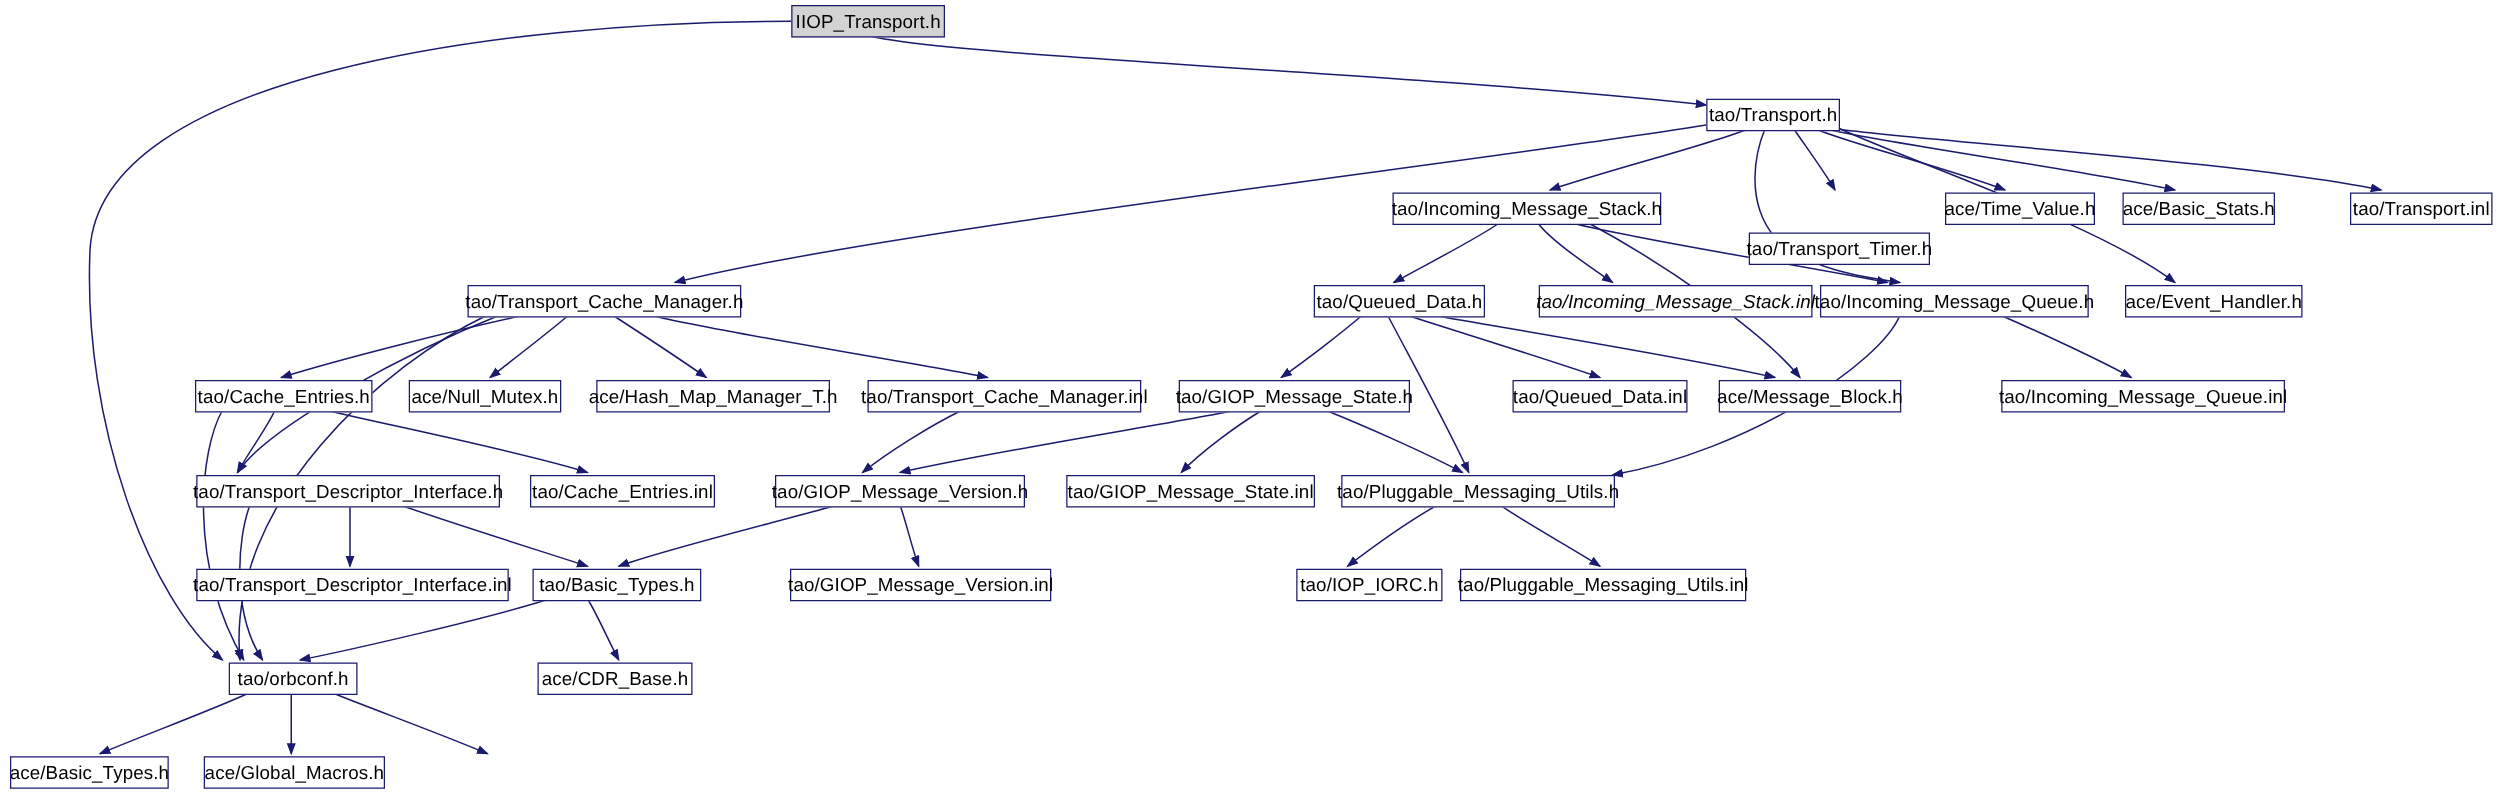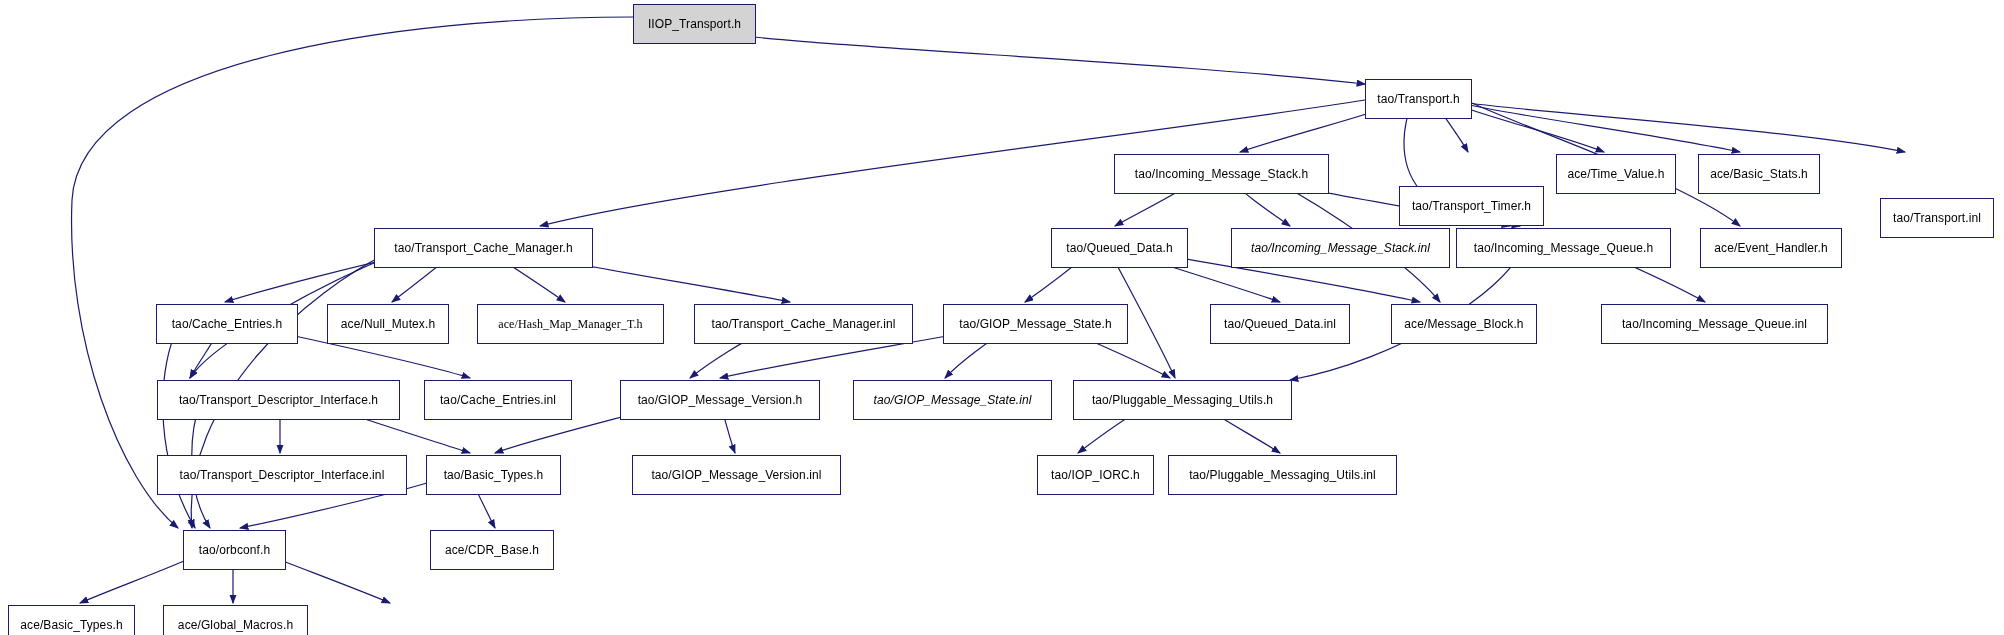--- a/index.html
+++ b/index.html
@@ -22,27 +22,27 @@
     width: 2004px;
     height: 635px;
     pointer-events: none;
   }
   .node {
     position: absolute;
     box-sizing: border-box;
     border: 1px solid #1a1a6e;
     background: #ffffff;
     color: #000000;
-    font-size: 12px;
+    font-size: 15px;
     line-height: 1;
     white-space: nowrap;
     display: flex;
     align-items: center;
     justify-content: center;
-    height: 40px;
+    height: 26px;
     padding: 0 25px;
     letter-spacing: 0.1px;
   }
   .node.root {
     background: #d3d3d3;
   }
 </style>
 </head>
 <body>
 
@@ -101,38 +101,38 @@
         <path d="M 265 554 C 300 568 360 590 390 603"></path>
       </g>
   </svg>
   <div id="node-layer">
       <div class="node root" style="left: 633px; top: 4px; width: 123px;">IIOP_Transport.h</div>
       <div class="node" style="left: 1365px; top: 79px; width: 107px;">tao/Transport.h</div>
       <div class="node" style="left: 1114px; top: 154px; width: 215px;">tao/Incoming_Message_Stack.h</div>
       <div class="node" style="left: 1399px; top: 154px; width: 145px; margin-top: 32px;">tao/Transport_Timer.h</div>
       <div class="node" style="left: 1556px; top: 154px; width: 120px;">ace/Time_Value.h</div>
       <div class="node" style="left: 1698px; top: 154px; width: 122px;">ace/Basic_Stats.h</div>
-      <div class="node" style="left: 1880px; top: 154px; width: 114px; margin-top: 44px;">tao/Transport.inl</div>
+      <div class="node" style="left: 1880px; top: 154px; width: 114px;">tao/Transport.inl</div>
       <div class="node" style="left: 374px; top: 228px; width: 219px;">tao/Transport_Cache_Manager.h</div>
       <div class="node" style="left: 1051px; top: 228px; width: 137px;">tao/Queued_Data.h</div>
       <div class="node" style="left: 1231px; top: 228px; width: 219px; font-style: italic;">tao/Incoming_Message_Stack.inl</div>
       <div class="node" style="left: 1456px; top: 228px; width: 215px;">tao/Incoming_Message_Queue.h</div>
       <div class="node" style="left: 1700px; top: 228px; width: 142px;">ace/Event_Handler.h</div>
       <div class="node" style="left: 156px; top: 304px; width: 142px;">tao/Cache_Entries.h</div>
       <div class="node" style="left: 327px; top: 304px; width: 122px;">ace/Null_Mutex.h</div>
-      <div class="node" style="left: 477px; top: 304px; width: 187px; font-family: Liberation Serif, serif;">ace/Hash_Map_Manager_T.h</div>
+      <div class="node" style="left: 477px; top: 304px; width: 187px;">ace/Hash_Map_Manager_T.h</div>
       <div class="node" style="left: 694px; top: 304px; width: 219px;">tao/Transport_Cache_Manager.inl</div>
       <div class="node" style="left: 943px; top: 304px; width: 185px;">tao/GIOP_Message_State.h</div>
       <div class="node" style="left: 1210px; top: 304px; width: 140px;">tao/Queued_Data.inl</div>
-      <div class="node" style="left: 1375px; top: 304px; width: 146px; margin-left: 16px;">ace/Message_Block.h</div>
+      <div class="node" style="left: 1375px; top: 304px; width: 146px;">ace/Message_Block.h</div>
       <div class="node" style="left: 1601px; top: 304px; width: 227px;">tao/Incoming_Message_Queue.inl</div>
       <div class="node" style="left: 157px; top: 380px; width: 243px;">tao/Transport_Descriptor_Interface.h</div>
       <div class="node" style="left: 424px; top: 380px; width: 148px;">tao/Cache_Entries.inl</div>
       <div class="node" style="left: 620px; top: 380px; width: 200px;">tao/GIOP_Message_Version.h</div>
-      <div class="node" style="left: 853px; top: 380px; width: 199px; font-style: italic;">tao/GIOP_Message_State.inl</div>
+      <div class="node" style="left: 853px; top: 380px; width: 199px;">tao/GIOP_Message_State.inl</div>
       <div class="node" style="left: 1073px; top: 380px; width: 219px;">tao/Pluggable_Messaging_Utils.h</div>
       <div class="node" style="left: 157px; top: 455px; width: 250px;">tao/Transport_Descriptor_Interface.inl</div>
       <div class="node" style="left: 426px; top: 455px; width: 135px;">tao/Basic_Types.h</div>
       <div class="node" style="left: 632px; top: 455px; width: 209px;">tao/GIOP_Message_Version.inl</div>
       <div class="node" style="left: 1020px; top: 455px; width: 117px; margin-left: 17px;">tao/IOP_IORC.h</div>
       <div class="node" style="left: 1168px; top: 455px; width: 229px;">tao/Pluggable_Messaging_Utils.inl</div>
       <div class="node" style="left: 183px; top: 530px; width: 103px;">tao/orbconf.h</div>
       <div class="node" style="left: 430px; top: 530px; width: 124px; text-align: right;">ace/CDR_Base.h</div>
       <div class="node" style="left: 8px; top: 605px; width: 127px;">ace/Basic_Types.h</div>
       <div class="node" style="left: 163px; top: 605px; width: 145px;">ace/Global_Macros.h</div>

